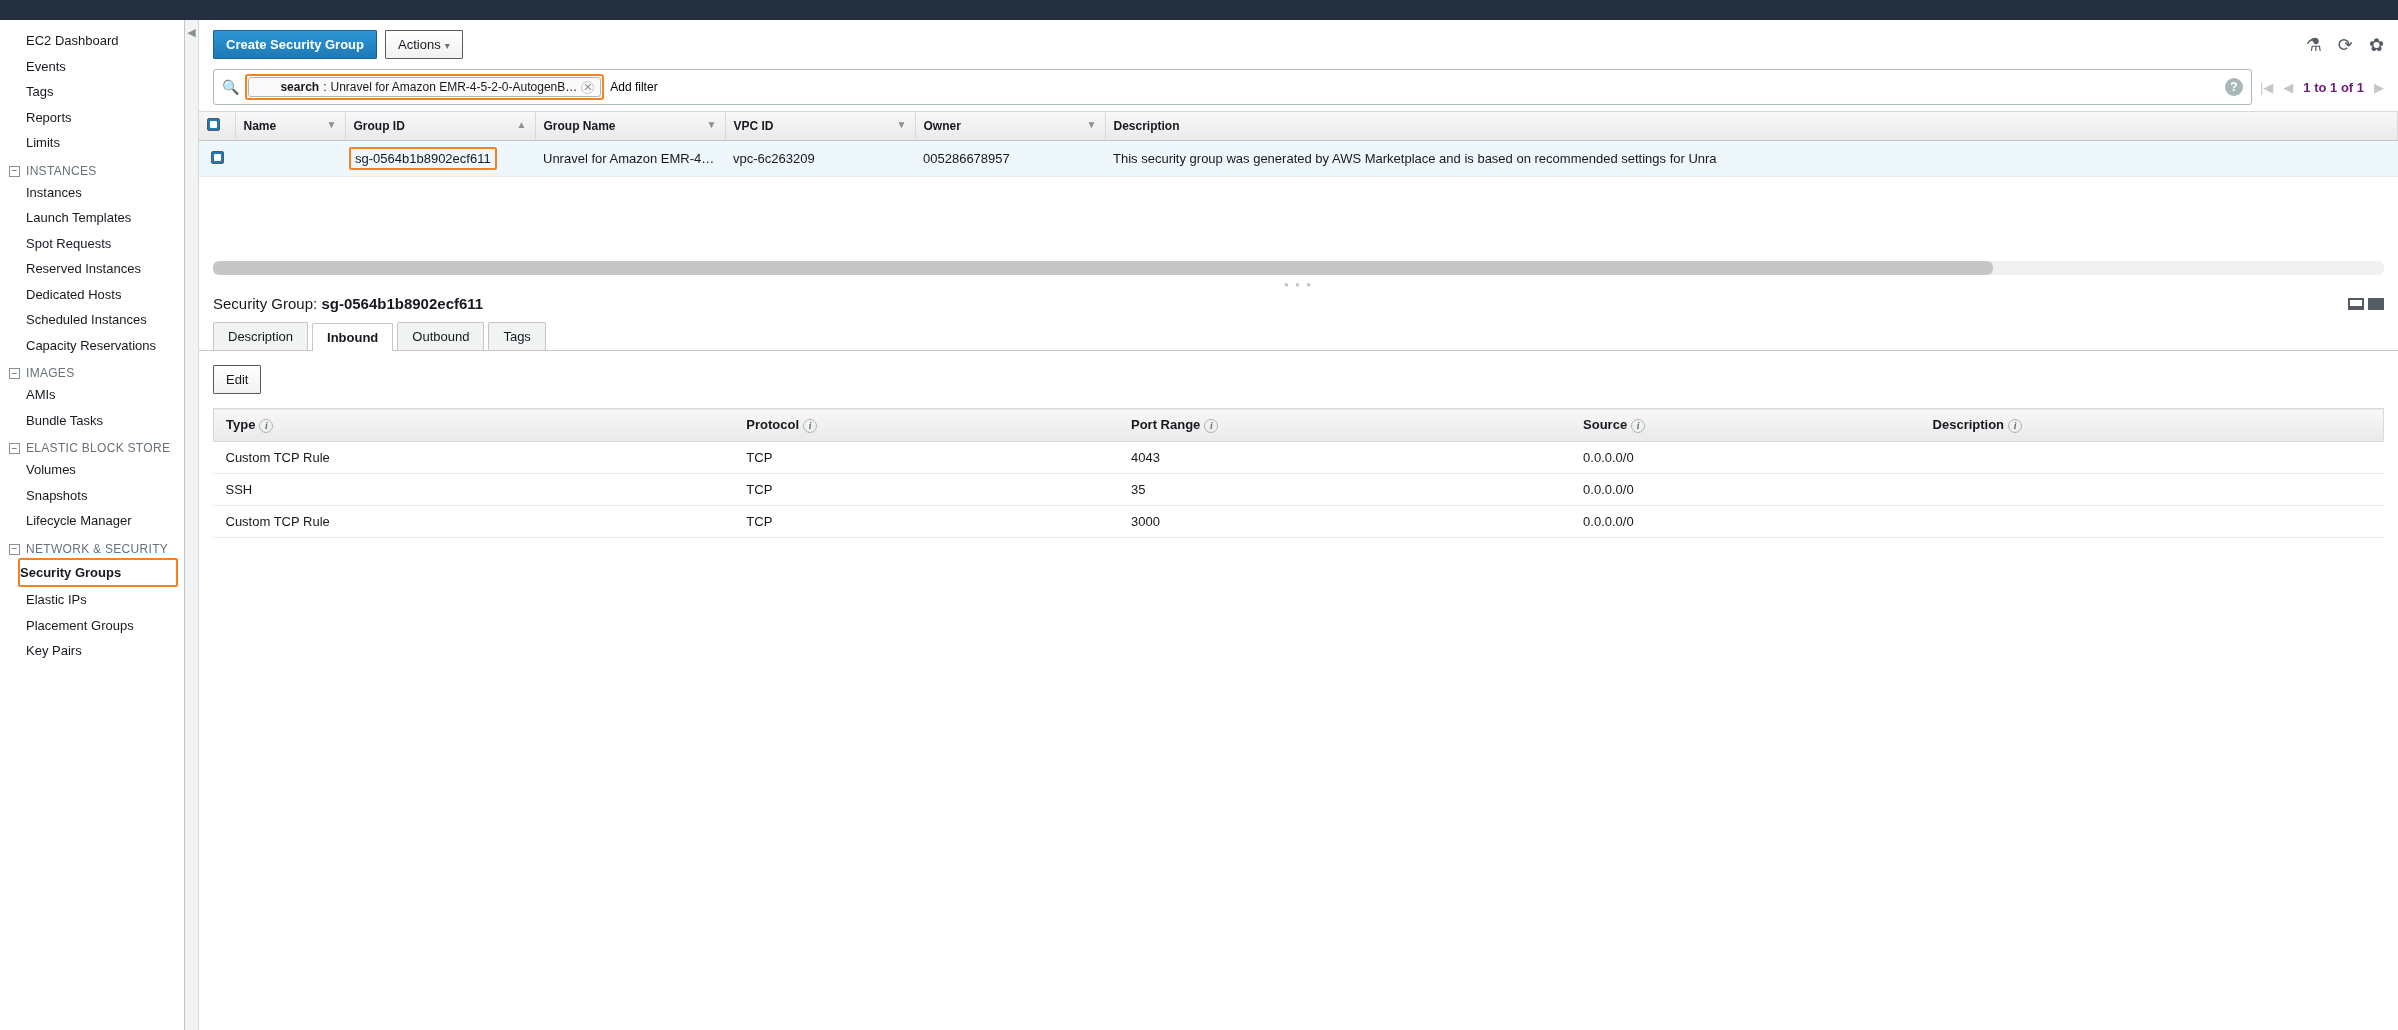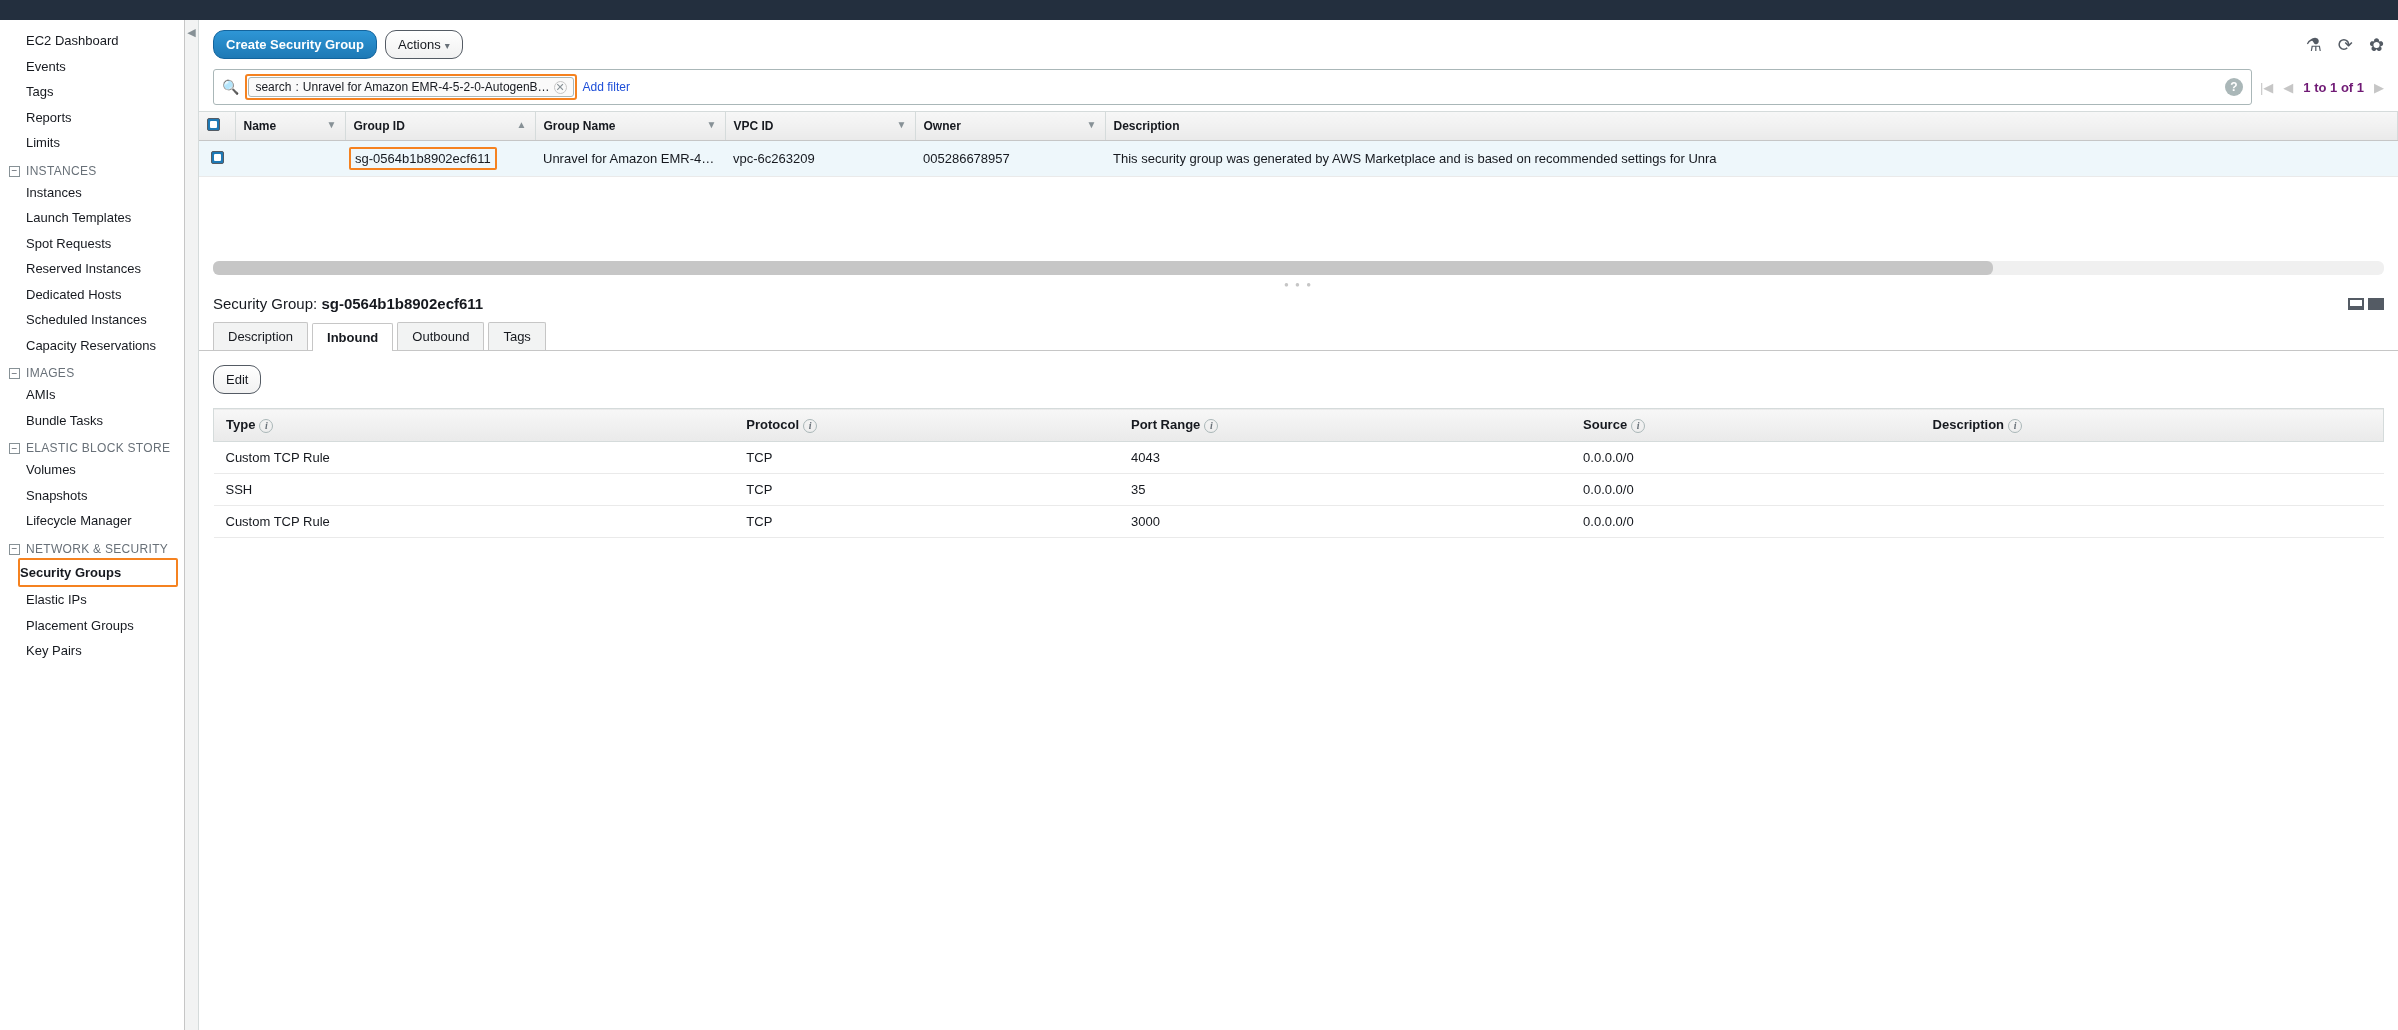--- a/index.html
+++ b/index.html
@@ -14,33 +14,33 @@
 .sidebar-item { padding: 3px 10px 3px 26px; cursor: pointer; color: #0073bb; font-size: 13px; line-height: 1.5; }
 .sidebar-item.plain { color: #16191f; }
 .sidebar-section { padding: 8px 10px 2px 26px; color: #687078; font-size: 12px; letter-spacing: 0.3px; position: relative; }
 .sidebar-section .collapse-icon { position: absolute; left: 9px; top: 10px; width: 11px; height: 11px; border: 1px solid #879196; display: flex; align-items: center; justify-content: center; font-size: 10px; line-height: 1; color: #545b64; background: #fff; }
 .sidebar-item.selected { font-weight: 700; color: #16191f; }
 .highlight-box { border: 2px solid #f58220; border-radius: 2px; }
 .collapse-handle { width: 14px; background: #f2f3f3; border-right: 1px solid #d5dbdb; display:flex; align-items:flex-start; justify-content:center; padding-top:6px; color:#879196; cursor:pointer; font-size:11px; }
 .content-inner { flex: 1; display:flex; flex-direction:column; overflow:hidden; }
 
 .toolbar { padding: 10px 14px; display: flex; align-items: center; gap: 8px; }
-.btn { border: 1px solid #545b64; background: linear-gradient(#fff,#f1f1f1); padding: 6px 12px; border-radius: 11px; cursor: pointer; font-size: 13px; color:#16191f; }
+.btn { border: 1px solid #545b64; background: linear-gradient(#fff,#f1f1f1); padding: 6px 12px; border-radius: 1px; cursor: pointer; font-size: 13px; color:#16191f; }
 .btn-primary { background: linear-gradient(#2e96d6,#1e79b5); border-color:#13649d; color:#fff; font-weight:700; }
 .btn .caret { margin-left:4px; font-size:10px; color:#687078; }
 .toolbar-icons { margin-left:auto; display:flex; gap:16px; align-items:center; color:#545b64; font-size:18px;}
 .toolbar-icons span { cursor:pointer; }
 
 .searchbar-row { display:flex; align-items:center; padding: 0 14px 6px 14px; gap:8px; }
 .searchbar { flex:1; display:flex; align-items:center; border:1px solid #aab7b8; border-radius:3px; padding: 4px 8px; gap:6px; background:#fff; position:relative;}
 .search-icon-glyph { color:#879196; font-size:14px; }
 .filter-tag { display:inline-flex; align-items:center; border:1px solid #aab7b8; background:#fafafa; border-radius:3px; padding:2px 6px; font-size:12px; gap:4px; }
-.filter-tag .bold { font-weight:400; }
+.filter-tag .bold { font-weight:700;margin-left:25px; }
 .filter-tag .remove { color:#879196; cursor:pointer; font-size:11px; border:1px solid #c6c6c6; border-radius:50%; width:13px; height:13px; display:inline-flex; align-items:center; justify-content:center; line-height:1;}
-.add-filter { color:#1d4ed8; font-size:12px; }
+.add-filter { color:#000000; font-size:12px; }
 .help-icon { width:18px;height:18px;border-radius:50%;background:#aab7b8;color:#fff;display:inline-flex;align-items:center;justify-content:center;font-size:12px;font-weight:700; margin-left:auto;}
 .pager { display:flex; align-items:center; gap:10px; color:#545b64; font-size:13px; }
 .pager .disabled{color:#c6c6c6;}
 .pager-text{font-weight:700; color:#701a75;}
 
 .table-wrap { border-top:1px solid #d5dbdb; overflow:auto; }
 table.grid { width: 100%; border-collapse: collapse; table-layout: fixed; min-width: 1500px;}
 table.grid th { background: linear-gradient(#f7f7f7,#eaeaea); border-bottom:1px solid #c6c6c6; border-right:1px solid #d5dbdb; text-align:left; padding:6px 8px; font-weight:700; font-size:12px; position:relative; color:#16191f;}
 table.grid th .sort { float:right; color:#879196; font-size:10px; }
 table.grid td { padding:8px 8px; border-bottom:1px solid #eaeaea; font-size:13px; background:#eef7fb; white-space:nowrap; overflow:hidden; text-overflow:ellipsis;}

